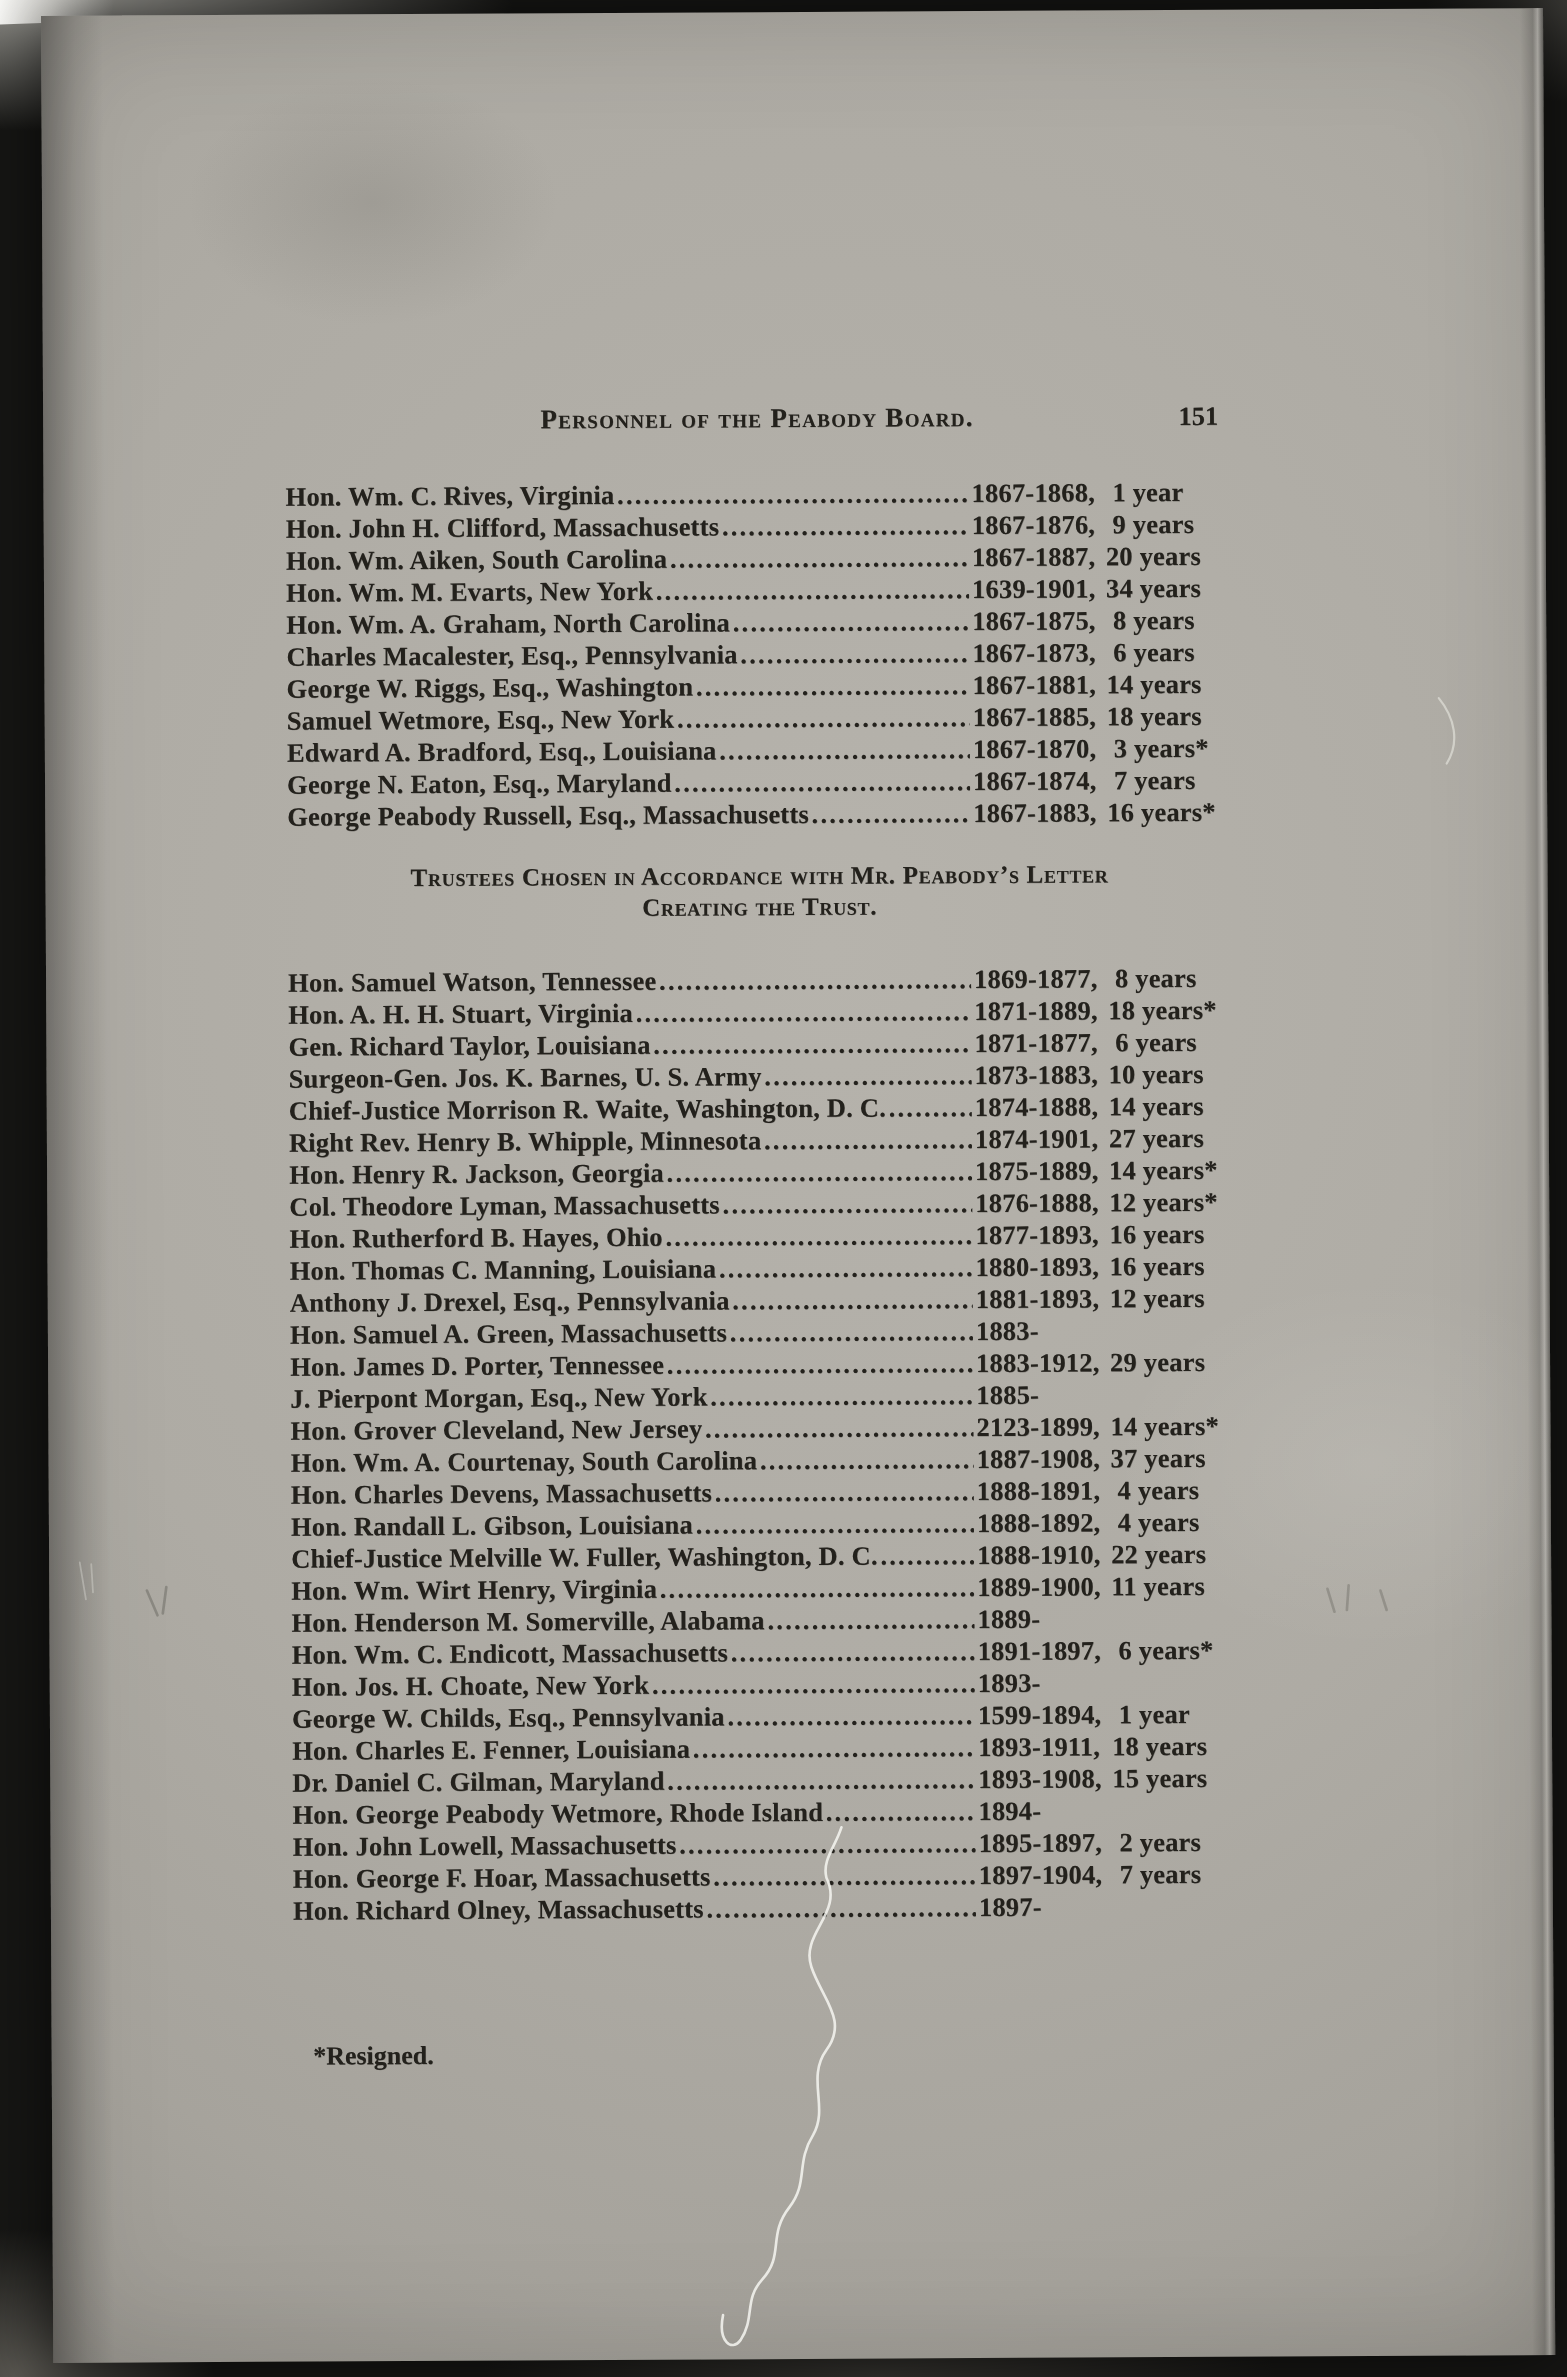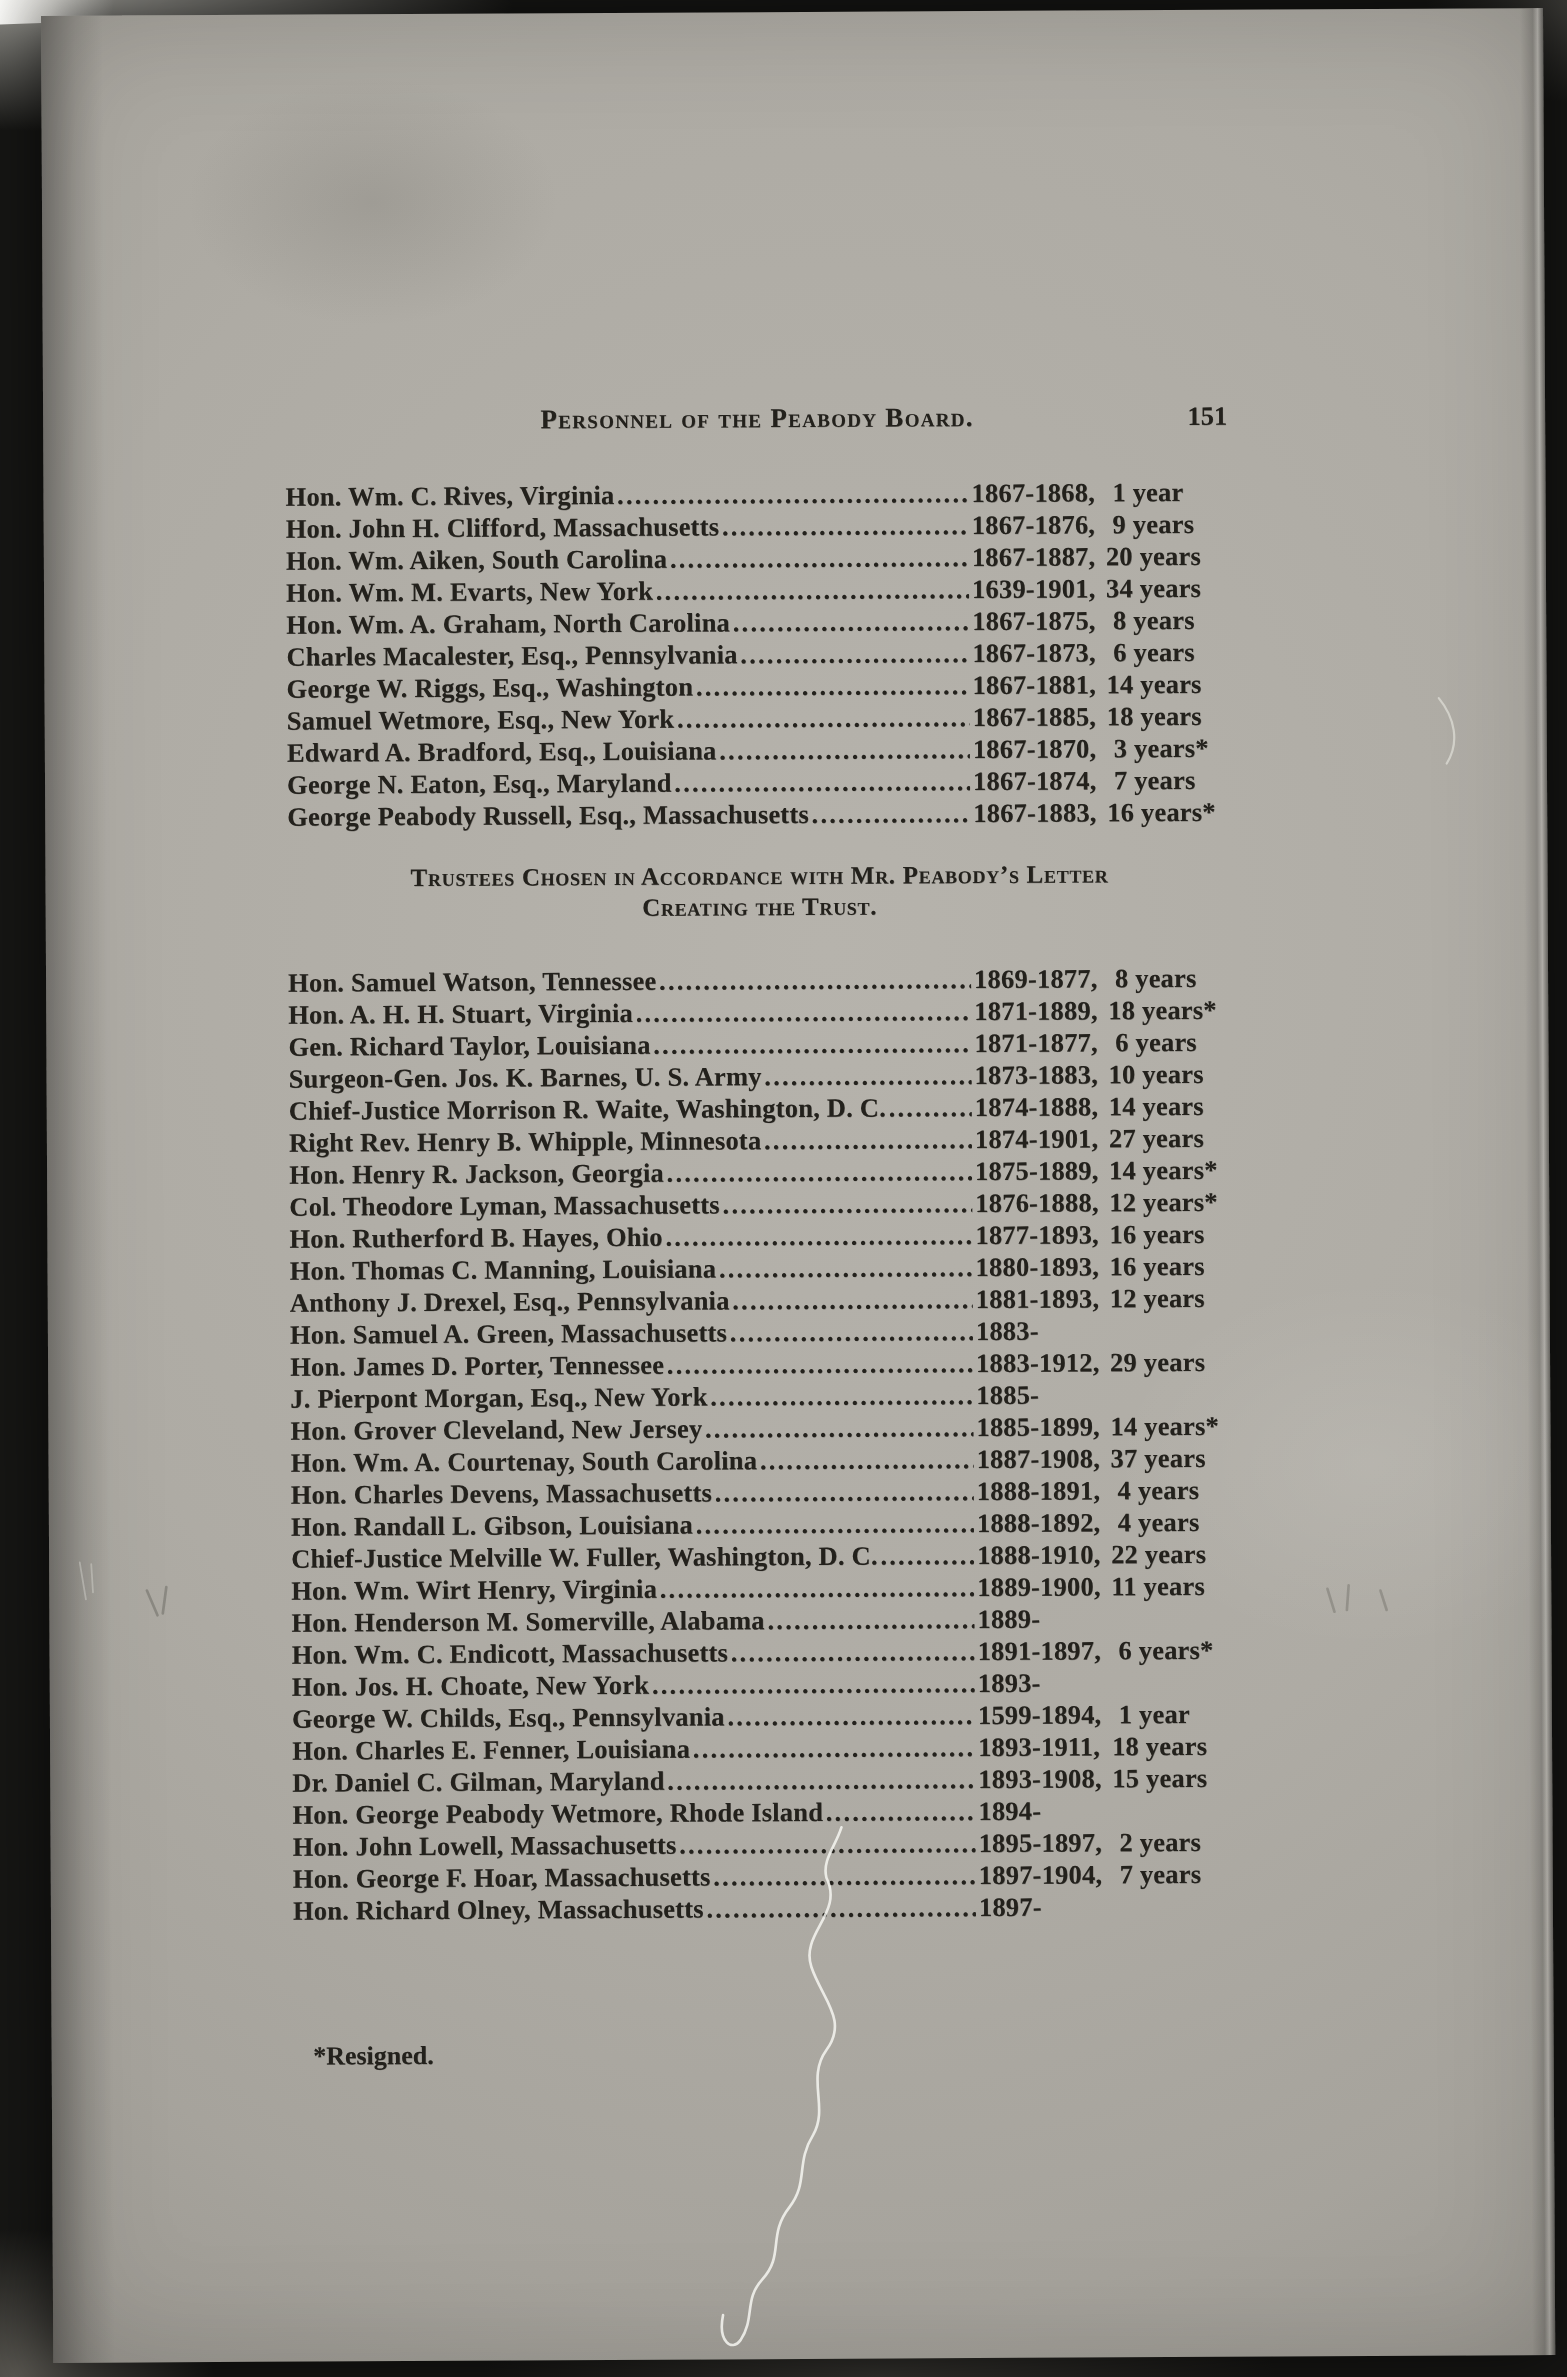--- a/index.html
+++ b/index.html
@@ -41,21 +41,21 @@
   }
   .content{
     position:absolute;left:242px;top:0;width:944px;color:#23211c;
     text-shadow:0.4px 0.4px 0.5px rgba(20,18,14,.35);
   }
   .header-row{position:relative;margin-top:389px;height:35px;text-align:center;}
   .title{
     display:inline-block;margin:0;font-variant:small-caps;font-weight:700;
     font-size:27px;letter-spacing:1.3px;line-height:35px;
   }
-  .page-number{position:absolute;right:2px;top:0;font-size:26.5px;font-weight:700;line-height:35px;}
+  .page-number{position:absolute;right:11px;top:0;font-size:26.5px;font-weight:700;line-height:35px;}
   .list{margin-top:42px;}
   .entry{display:flex;font-size:26.5px;font-weight:700;line-height:32px;letter-spacing:0.2px;}
   .entry .name{flex:0 0 auto;white-space:nowrap;}
   .entry .dots{flex:1 1 auto;min-width:0;overflow:hidden;white-space:nowrap;margin:0 2.7px;}
   .entry .dots::after{
     content:"..........................................................................................";
     letter-spacing:2.2px;
   }
   .entry .dates{flex:0 0 auto;width:134px;white-space:pre;}
   .entry .years{flex:0 0 auto;width:124px;white-space:pre;}
@@ -239,21 +239,21 @@
           </div>
           <div class="entry">
             <span class="name">J. Pierpont Morgan, Esq., New York</span>
             <span class="dots"></span>
             <span class="dates">1885-</span>
             <span class="years"></span>
           </div>
           <div class="entry">
             <span class="name">Hon. Grover Cleveland, New Jersey</span>
             <span class="dots"></span>
-            <span class="dates">1885-1899,</span>
+            <span class="dates">2123-1899,</span>
             <span class="years">14 years*</span>
           </div>
           <div class="entry">
             <span class="name">Hon. Wm. A. Courtenay, South Carolina</span>
             <span class="dots"></span>
             <span class="dates">1887-1908,</span>
             <span class="years">37 years</span>
           </div>
           <div class="entry">
             <span class="name">Hon. Charles Devens, Massachusetts</span>

